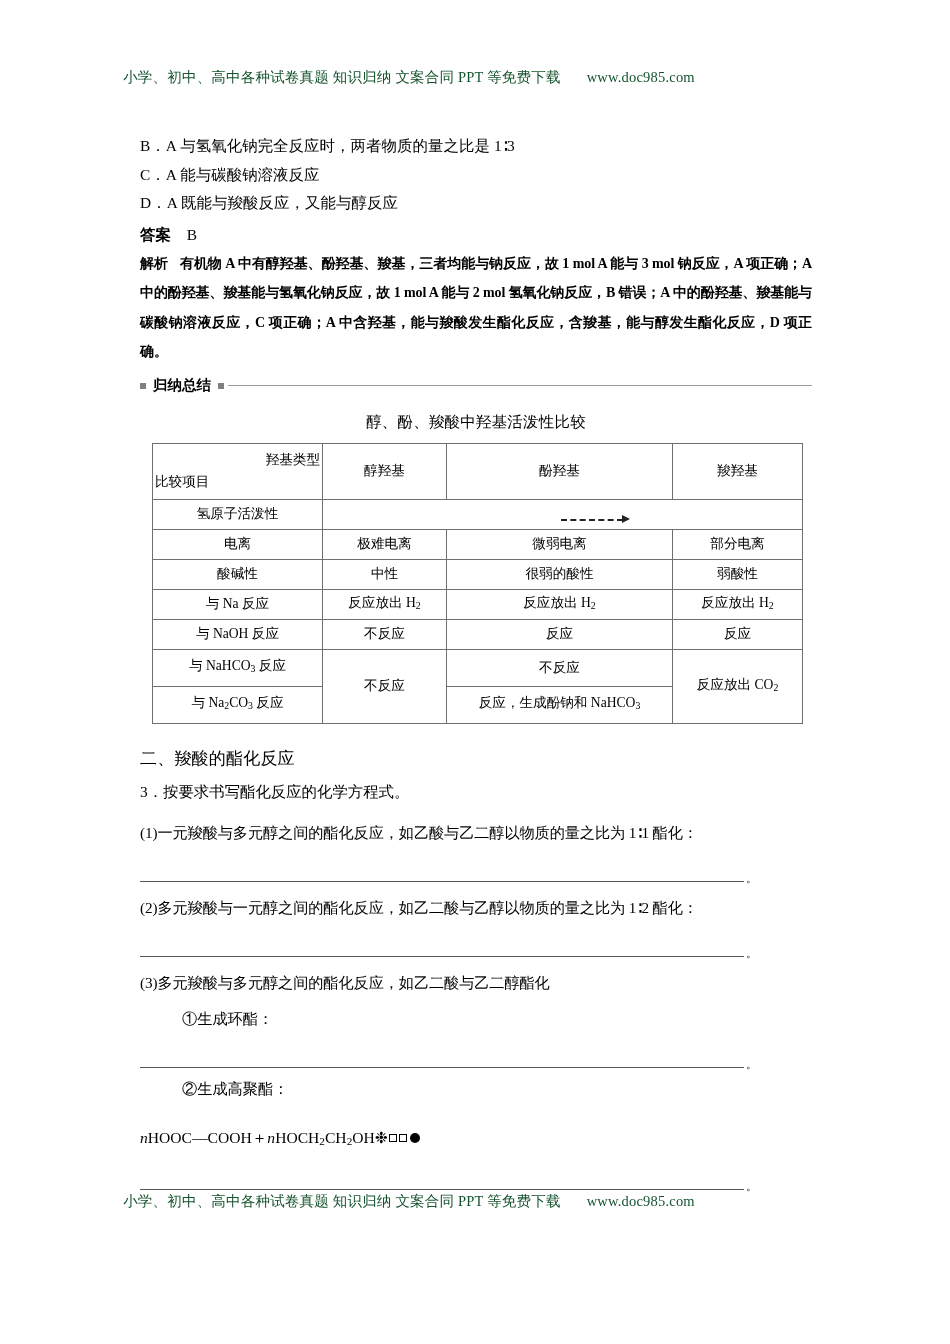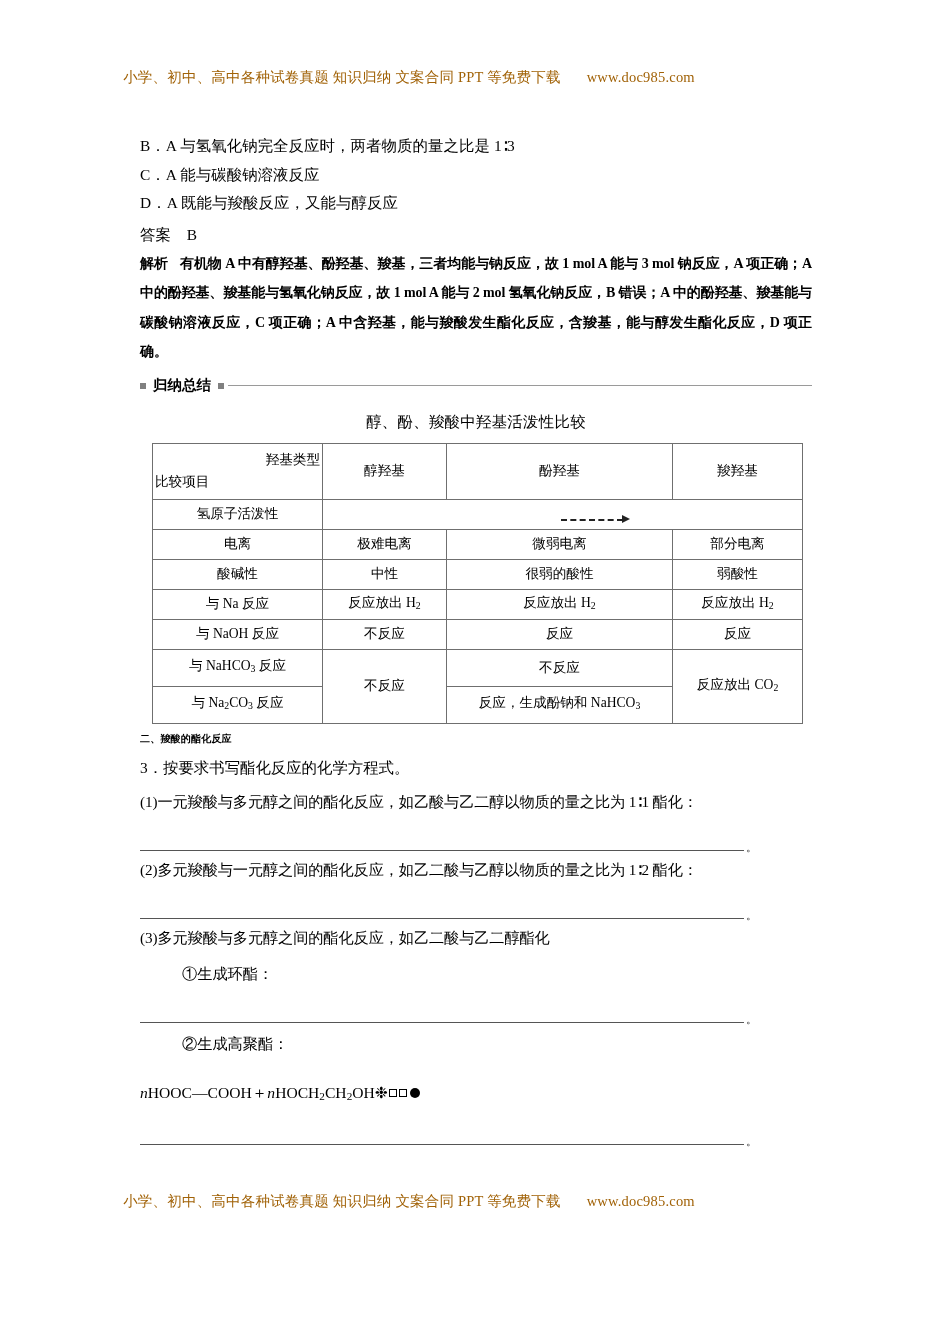--- a/index.html
+++ b/index.html
@@ -14,21 +14,21 @@
     overflow: hidden;
   }
   .page { position:absolute; left:0; top:0; width:950px; height:1344px; }
 
   
   .watermark {
     position:absolute;
     left:0; width:818px;
     text-align:center;
     font-size:14.5px;
-    color:#a16207;
+    color:#14532d;
     letter-spacing:0.2px;
     font-family:"Liberation Serif","DejaVu Serif",serif;
   }
   .watermark .url { margin-left:26px; }
   .wm-top { top:68px; }
   .wm-bottom { top:1192px; }
 
   
   .content {
     position:absolute;
@@ -43,21 +43,21 @@
     white-space:nowrap;
     letter-spacing:0.1px;
   }
   .lbl { font-family:"Liberation Serif","DejaVu Serif",serif; }
 
   .ans-line {
     font-size:15.4px;
     line-height:29px;
     margin-top:2px;
   }
-  .ans-line .k { font-weight:normal; }
+  .ans-line .k { font-weight:bold; }
   .ans-line .v { font-family:"Liberation Serif","DejaVu Serif",serif; margin-left:16px; }
 
   .jiexi {
     font-size:14px;
     line-height:29.5px;
     text-align:justify;
     font-weight:bold;
     letter-spacing:-0.1px;
   }
   .jiexi .k { margin-right:12px; }
@@ -147,36 +147,36 @@
     width:0; height:0;
     border-left:8px solid #222;
     border-top:4.5px solid transparent;
     border-bottom:4.5px solid transparent;
   }
 
   sub { font-size:72%; vertical-align:-0.22em; }
 
   
   .sec-h {
-    font-weight:bold;
-    font-size:10px;
-    margin-top:8px;
+    font-weight:normal;
+    font-size:17px;
+    margin-top:23px;
     font-family:"Liberation Sans","DejaVu Sans",sans-serif;
     letter-spacing:0.2px;
   }
   .q-line {
     font-size:15.4px;
     line-height:31px;
     margin-top:6px;
     white-space:nowrap;
   }
   .sub-q {
     font-size:15.2px;
     line-height:30px;
-    margin-top:4px;
+    margin-top:11px;
     white-space:nowrap;
     letter-spacing:-0.1px;
   }
   .blank-row {
     display:flex;
     align-items:flex-end;
     margin-top:17px;
     height:17px;
   }
   .blank-row .ln {

